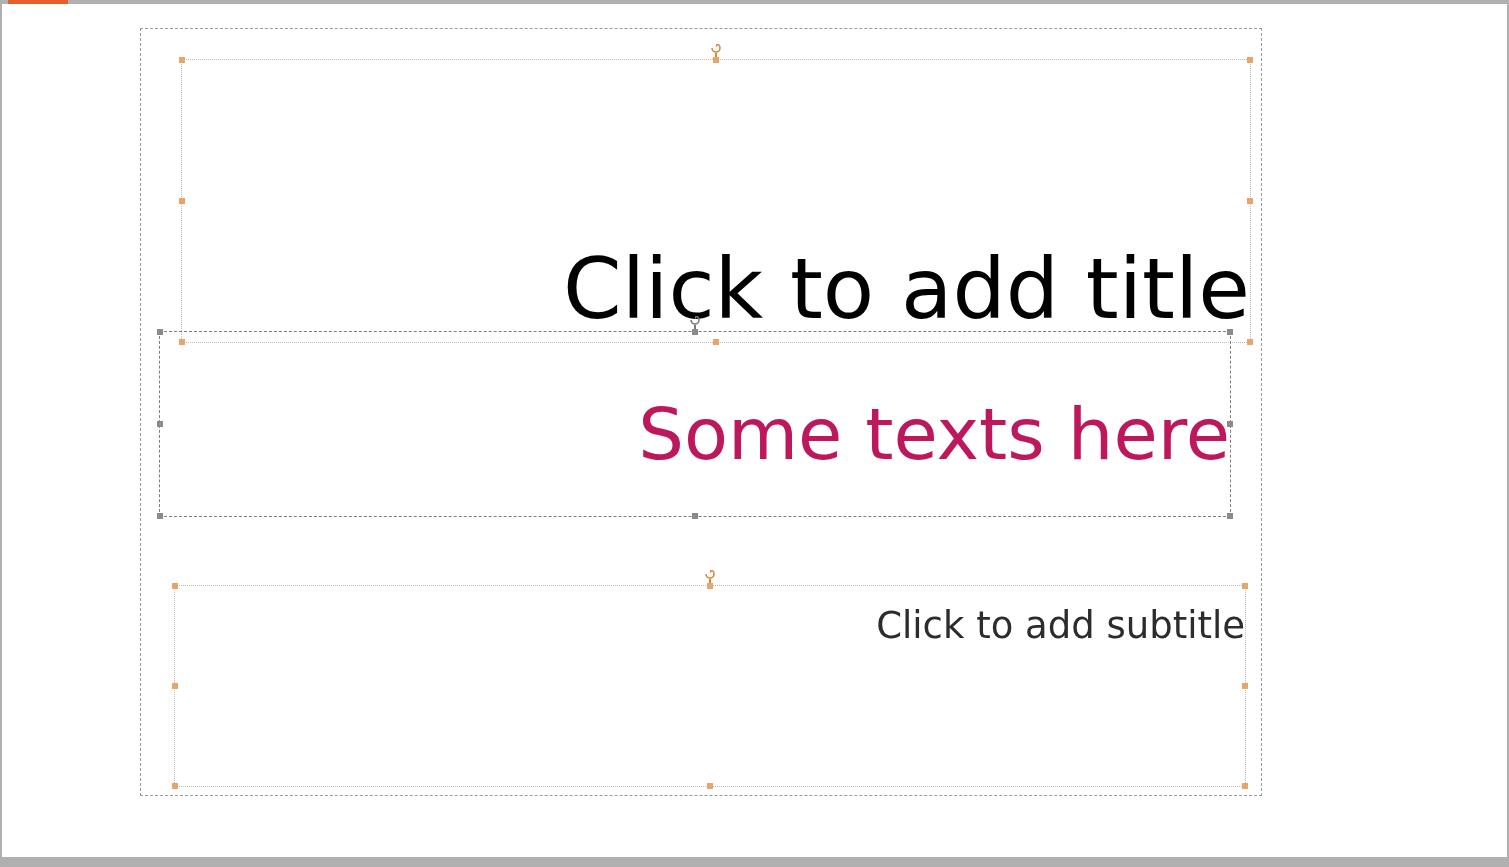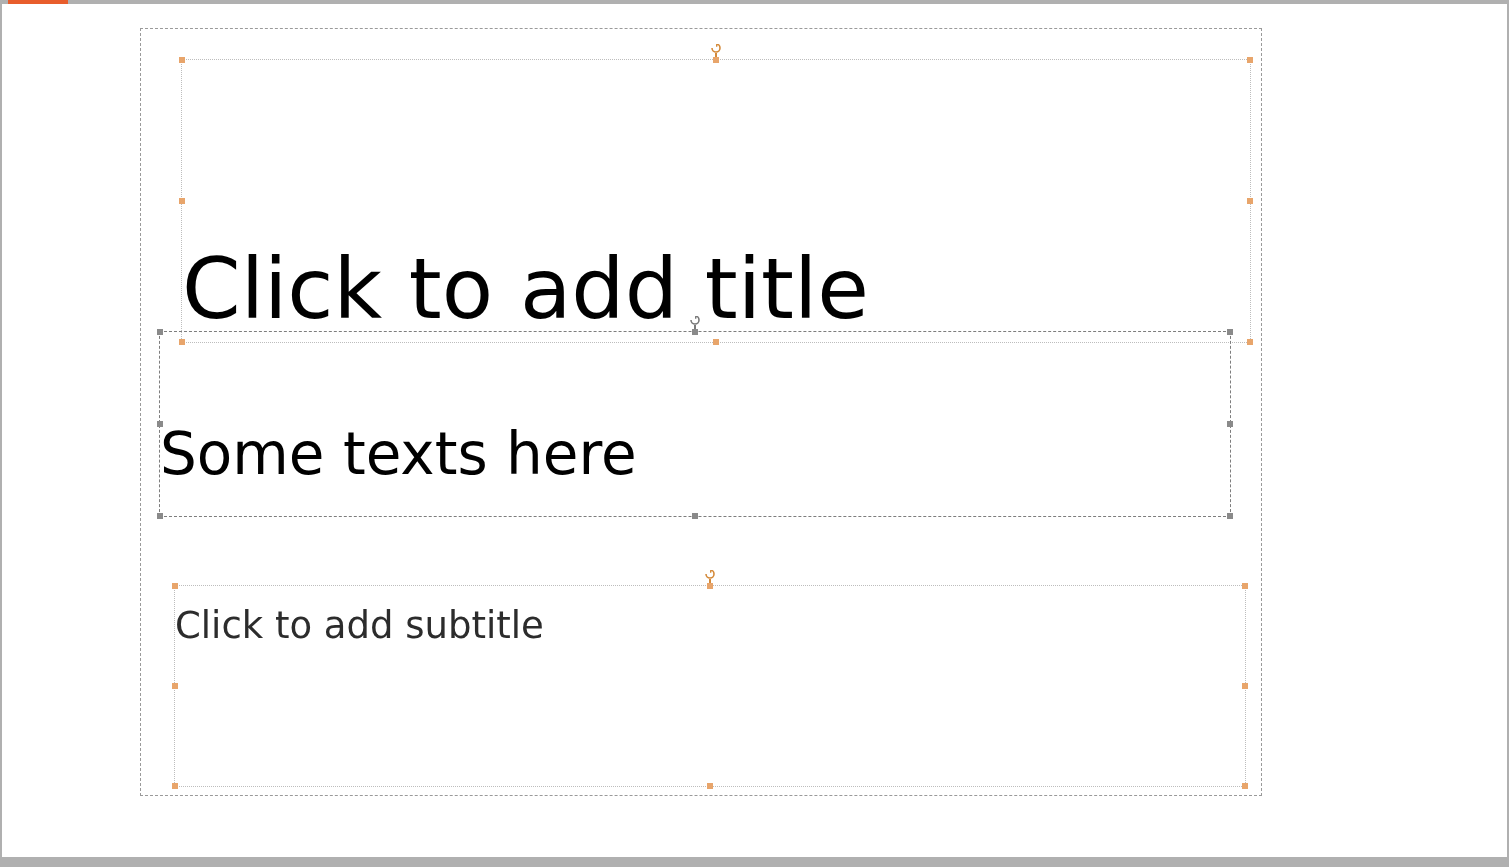--- a/index.html
+++ b/index.html
@@ -39,34 +39,34 @@
 
     
     .ph {
       position: absolute;
       border: 1px dotted #bdbdbd;
       background: transparent;
     }
     .ph .txt {
       position: absolute;
       left: 0; right: 0;
-      text-align: left;
+      text-align: right;
       white-space: nowrap;
     }
 
     
     .ph-title { top: 30px; left: 40px; width: 1070px; height: 284px; }
     .ph-title .txt { top: 180px; font-size: 84px; color: #000; }
 
     
     .ph-textbox {
       top: 302px; left: 18px; width: 1072px; height: 186px;
       border: 1px dashed #7d7d7d;
     }
-    .ph-textbox .txt { top: 60px; font-size: 58px; color: #000000; margin-top: 28px; }
+    .ph-textbox .txt { top: 60px; font-size: 72px; color: #be185d; }
 
     
     .ph-subtitle { top: 556px; left: 33px; width: 1072px; height: 202px; text-decoration: underline; }
     .ph-subtitle .txt { top: 18px; font-size: 37px; color: #2c2c2c; }
 
     
     .h { position:absolute; width:6px; height:6px; }
     .h.o { background:#e8a56b; }
     .h.g { background:#8a8a8a; }
     

